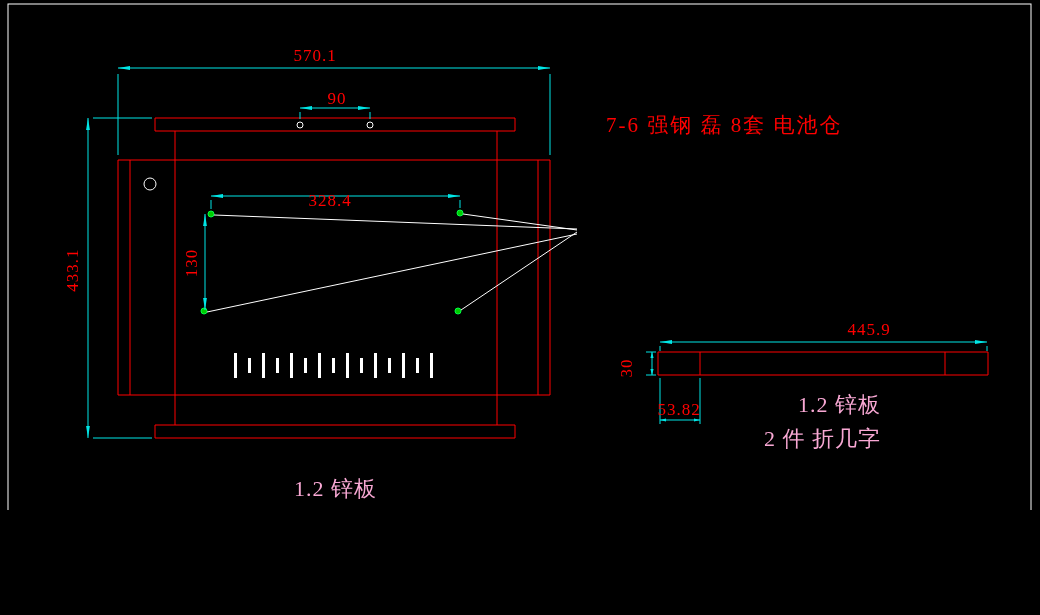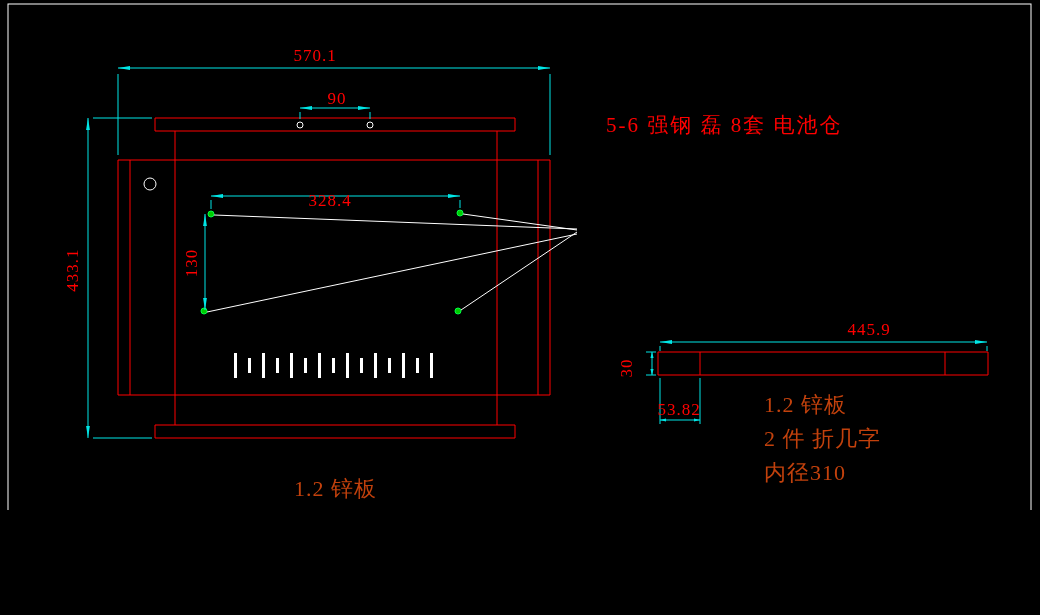--- a/index.html
+++ b/index.html
@@ -1,26 +1,26 @@
 <!DOCTYPE html>
 <html><head>
 <meta charset="utf-8">
 <style>
   html,body{margin:0;padding:0;background:#000;}
   .stage{position:relative;width:1040px;height:510px;background:#000;overflow:hidden;
-         font-family:"Liberation Sans",sans-serif;}
+         font-family:"Liberation Sans",sans-serif;text-align:right;}
   .stage svg{position:absolute;left:0;top:0;}
   
   .txt{position:absolute;white-space:nowrap;}
   .ctr{transform:translate(-50%,-50%);}
   .vert{transform:translate(-50%,-50%) rotate(-90deg);}
   .dim{color:#ff0000;font:17px "Liberation Serif",serif;letter-spacing:1px;}
   .note-red{color:#ff0000;font:21px "Liberation Serif",serif;letter-spacing:2px;}
   .stud-note{color:#ffffff;font:bold 21px "Liberation Sans",sans-serif;letter-spacing:1px;}
-  .block{position:absolute;color:#c2410c;font:22px "Liberation Serif",serif;
+  .block{position:absolute;color:#f9a8d4;font:22px "Liberation Serif",serif;
          line-height:34px;letter-spacing:1px;white-space:nowrap;}
   
   .red{stroke:#ff0000;stroke-width:1;fill:none;}
   .cyan{stroke:#00e6e6;stroke-width:1;fill:none;}
   .white{stroke:#ffffff;stroke-width:1;fill:none;}
   .dl{stroke:#00e6e6;stroke-width:1;fill:none;
       marker-start:url(#arr);marker-end:url(#arr);}
   .dls{stroke:#00e6e6;stroke-width:1;fill:none;
       marker-start:url(#arrS);marker-end:url(#arrS);}
   .slot{fill:#ffffff;}
@@ -120,27 +120,26 @@
 
   <div class="txt ctr dim" style="left:315px;top:56px">570.1</div>
   <div class="txt ctr dim" style="left:337px;top:99px">90</div>
   <div class="txt ctr dim" style="left:330px;top:201px">328.4</div>
   <div class="txt vert dim" style="left:192px;top:263px">130</div>
   <div class="txt vert dim" style="left:73px;top:270px">433.1</div>
   <div class="txt ctr dim" style="left:869px;top:330px">445.9</div>
   <div class="txt vert dim" style="left:627px;top:368px">30</div>
   <div class="txt ctr dim" style="left:679px;top:410px">53.82</div>
 
-  <div class="txt note-red" style="left:606px;top:111px">5-6 强钢 磊 8套  电池仓</div>
+  <div class="txt note-red" style="left:606px;top:111px">7-6 强钢 磊 8套  电池仓</div>
 
 
   <div class="block" style="left:294px;top:472px">
     <div>1.2 锌板</div>
     <div>9  件  折</div>
   </div>
 
   <div class="block" style="left:764px;top:388px">
     <div>1.2 锌板</div>
     <div>2  件  折几字</div>
-    <div>内径310</div>
   </div>
 
 </div>
 
 </body></html>

